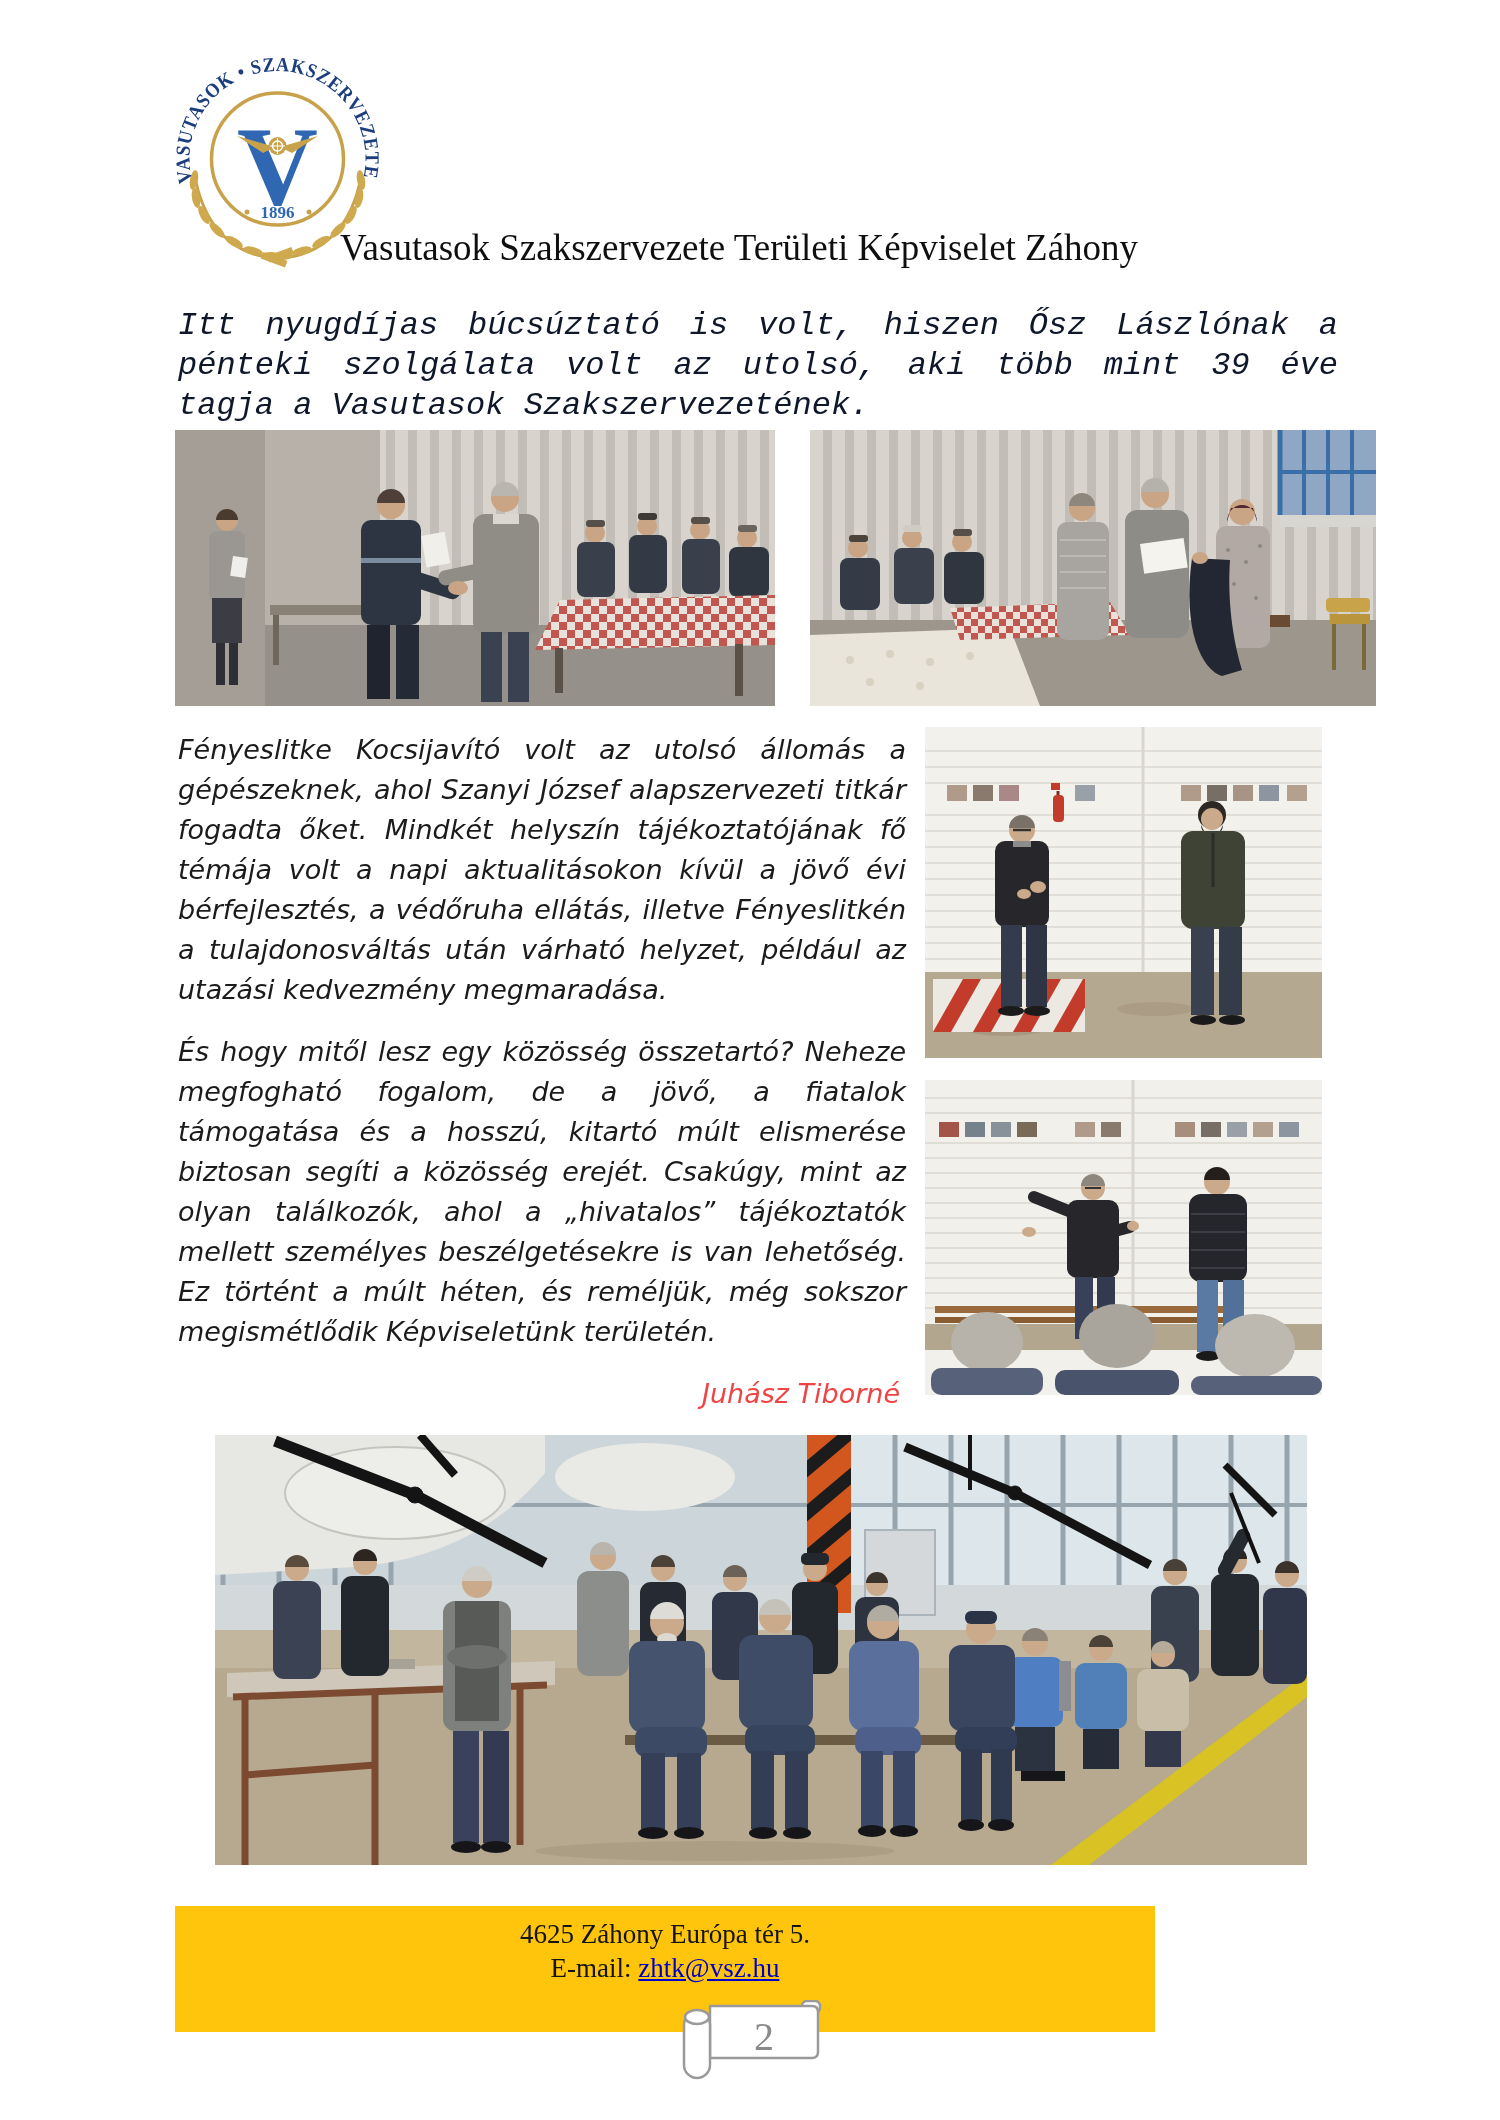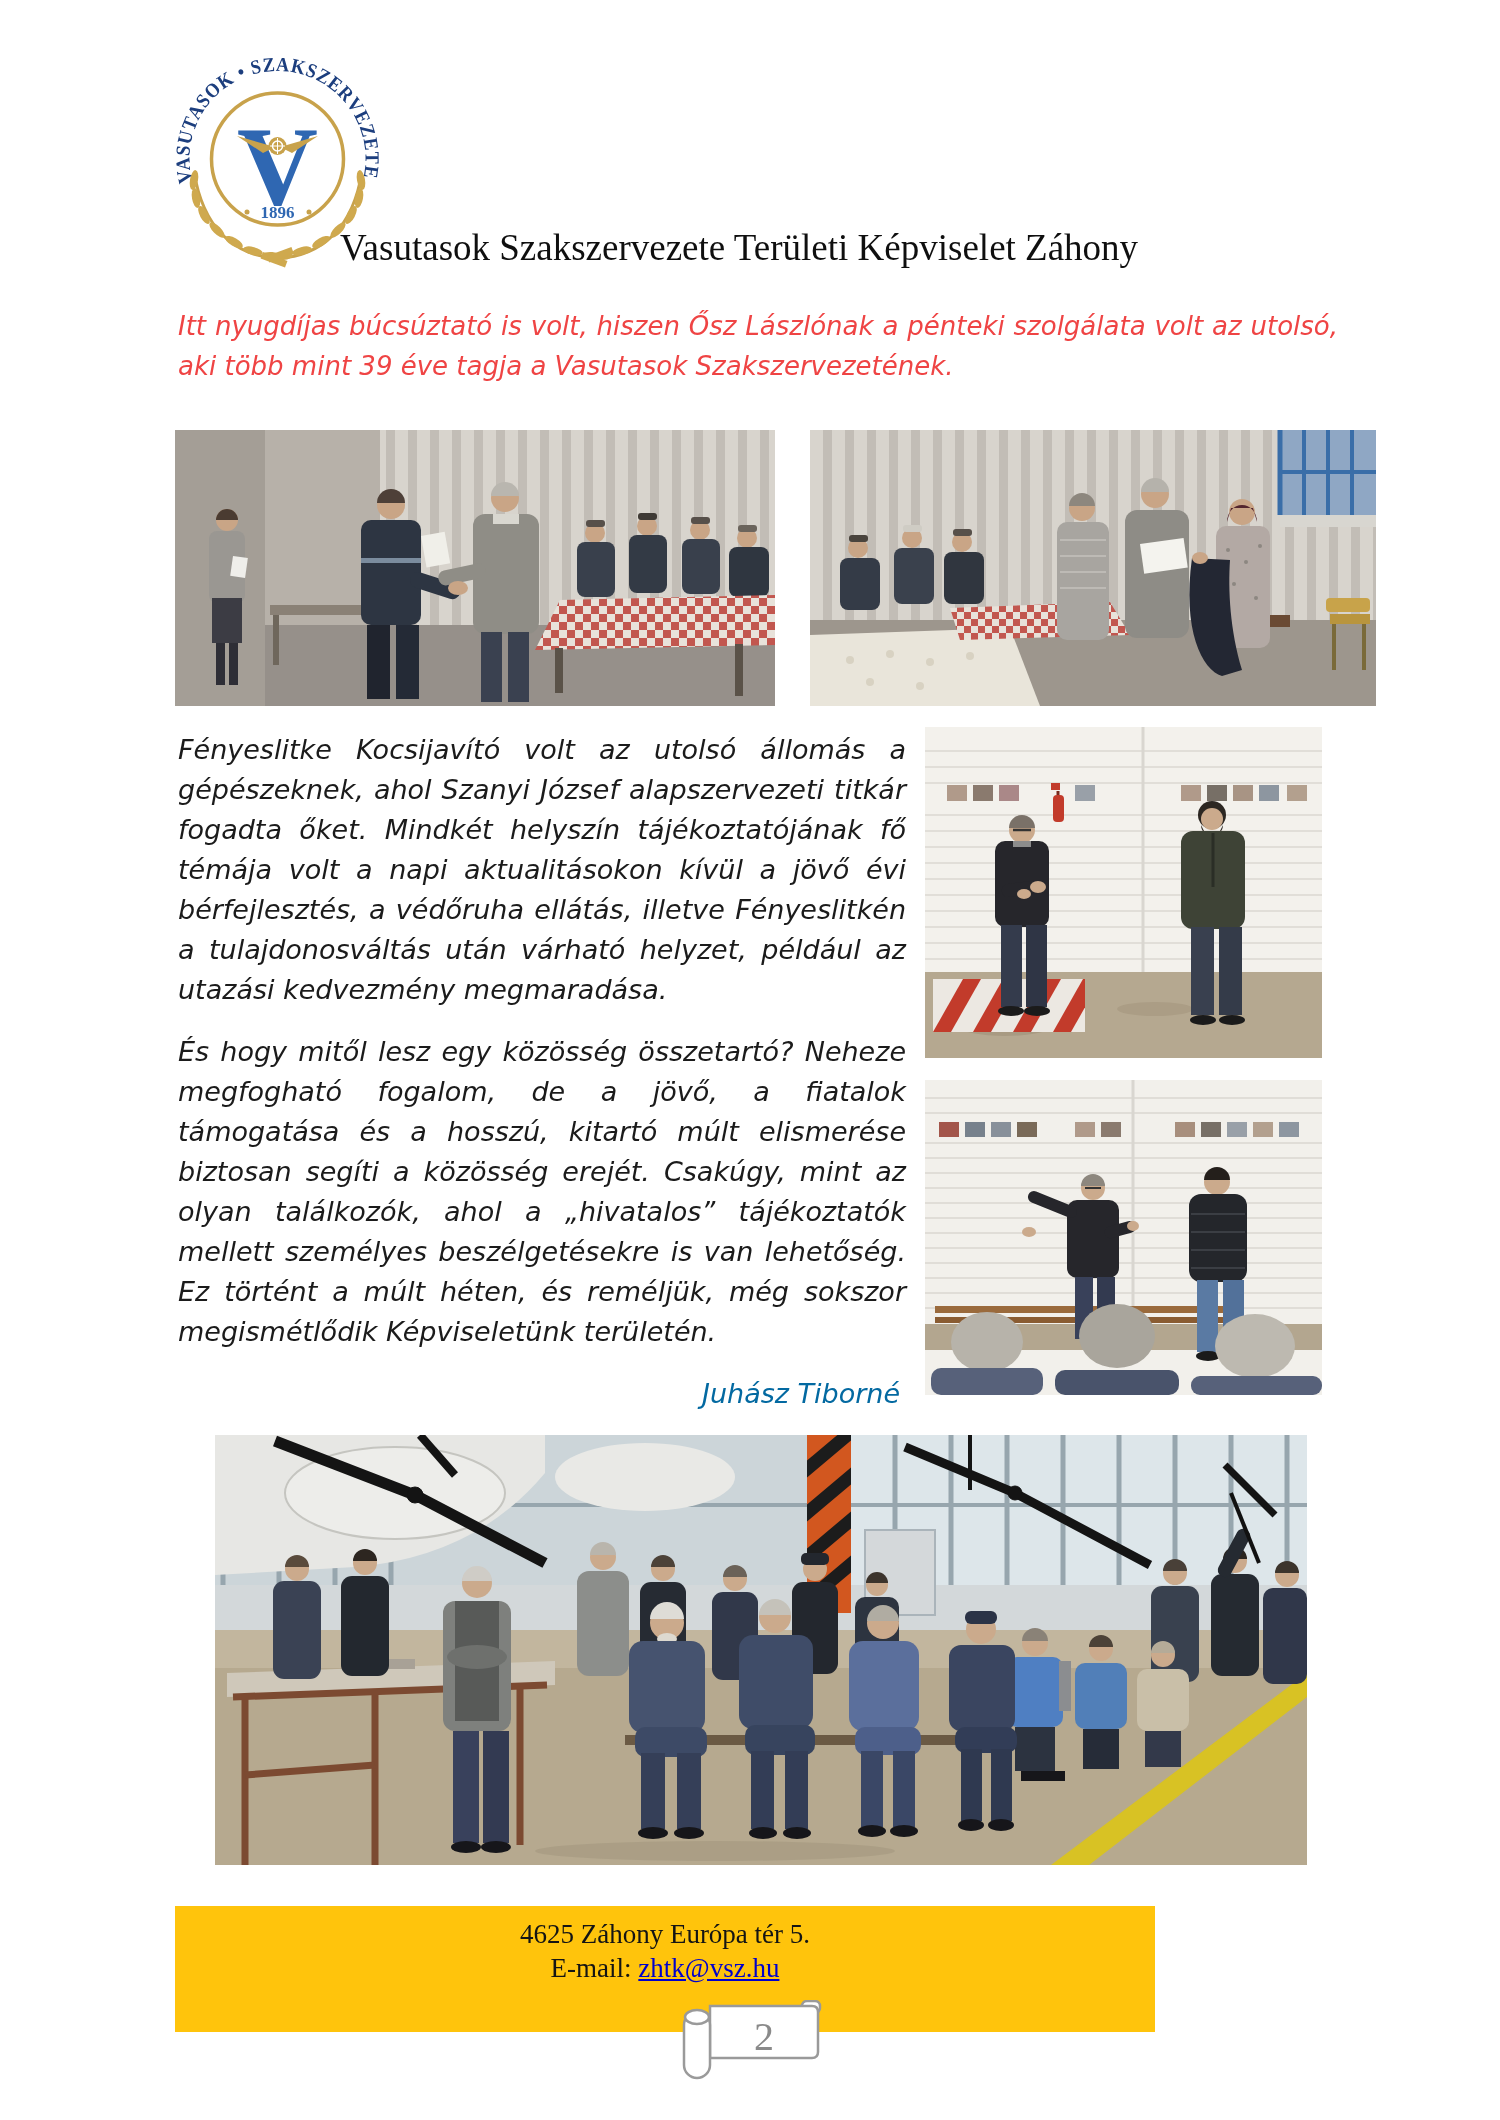--- a/index.html
+++ b/index.html
@@ -9,28 +9,28 @@
   }
   
   .logo{position:absolute;left:163px;top:52px;width:230px;height:240px;}
   .doc-title{
     position:absolute;left:340px;top:226px;width:1000px;text-align:left;
     font-family:"Liberation Serif",serif;font-size:37px;color:#0f0f0f;white-space:nowrap;
   }
   
   .intro{
     position:absolute;left:178px;top:306px;width:1160px;
-    font-style:italic;font-size:26px;line-height:40px;text-align:justify;color:#ef4444;
+    font-style:italic;font-size:32px;line-height:40px;text-align:justify;color:#0f172a;font-family:Liberation Mono, monospace;
   }
   .col-text{
     position:absolute;left:178px;top:730px;width:728px;
     font-style:italic;font-size:27px;line-height:40px;text-align:justify;color:#1b1b1b;
   }
   .col-text p{margin:0 0 22px 0;}
-  .signature{text-align:right;font-size:27px;color:#0369a1;padding-right:6px;margin-top:4px;}
+  .signature{text-align:right;font-size:27px;color:#ef4444;padding-right:6px;margin-top:4px;}
   
   .photo{position:absolute;overflow:hidden;}
   .photo svg{display:block;width:100%;height:100%;}
   .ph1{left:175px;top:430px;width:600px;height:276px;}
   .ph2{left:810px;top:430px;width:566px;height:276px;}
   .ph3{left:925px;top:727px;width:397px;height:331px;}
   .ph4{left:925px;top:1080px;width:397px;height:315px;}
   .ph5{left:215px;top:1435px;width:1092px;height:430px;}
   
   .footer-band{

